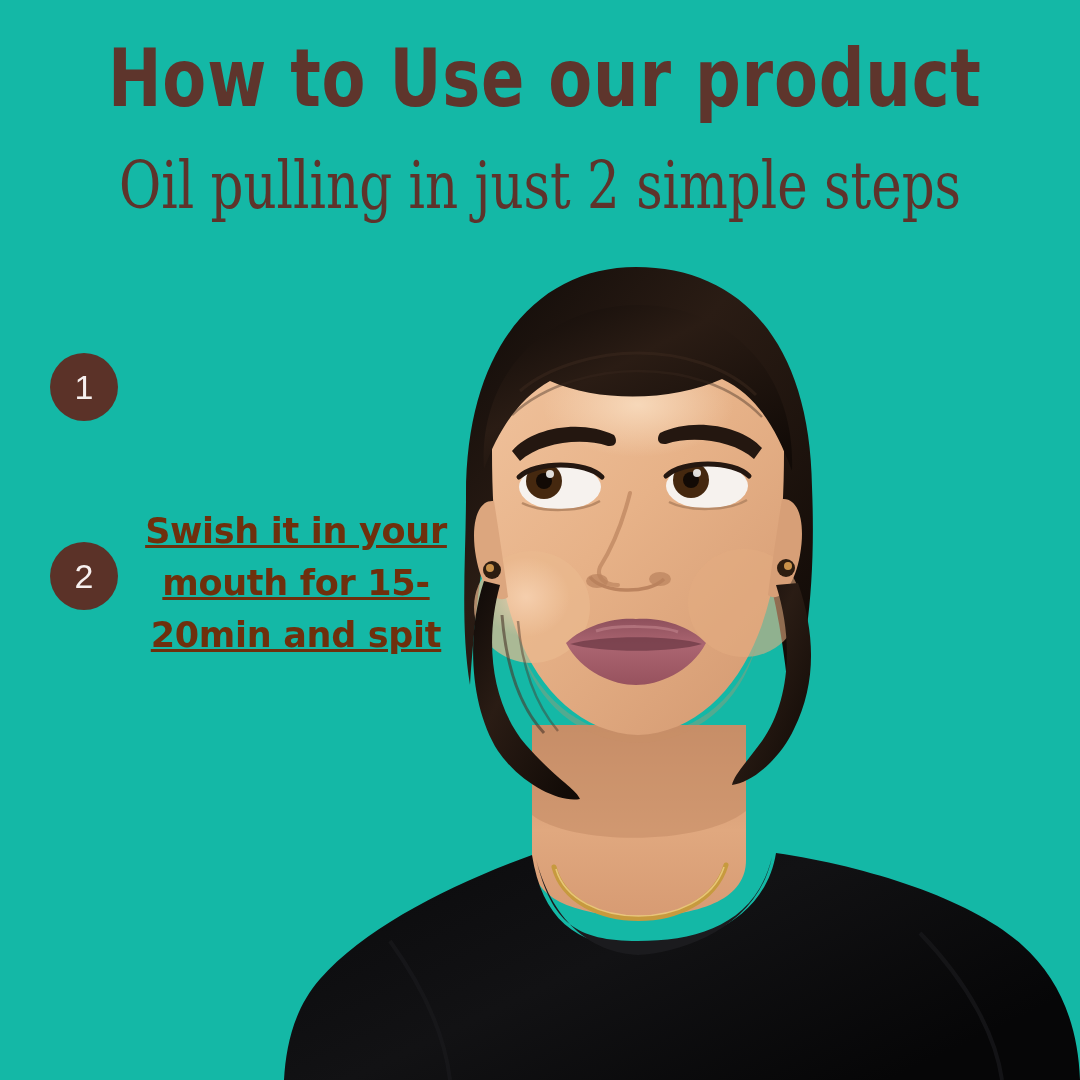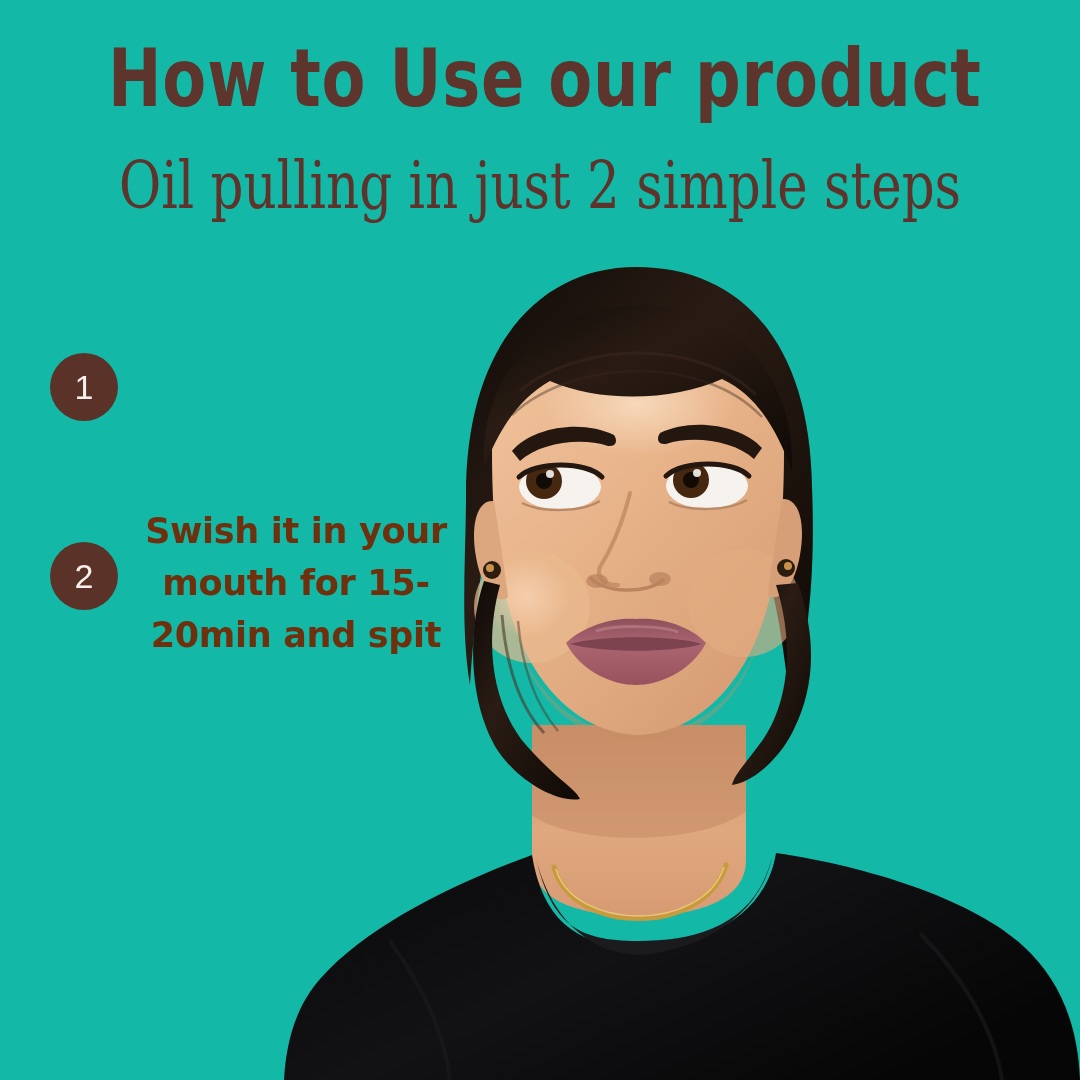--- a/index.html
+++ b/index.html
@@ -80,21 +80,21 @@
     margin-left: 28px;
     width: 300px;
     text-align: center;
     font-family: "DejaVu Sans", sans-serif;
     font-weight: 700;
     font-size: 35px;
     line-height: 52px;
     color: #6e300d;
     letter-spacing: -0.3px;
   }
-  #step-2 .step-text { width: 320px; margin-left: 18px; }
+  #step-2 .step-text { width: 320px; margin-left: 18px; text-decoration: underline; }
 
   
   #portrait {
     position: absolute;
     left: 270px;
     top: 255px;
     width: 810px;
     height: 825px;
   }
   #portrait svg { display: block; width: 100%; height: 100%; }

